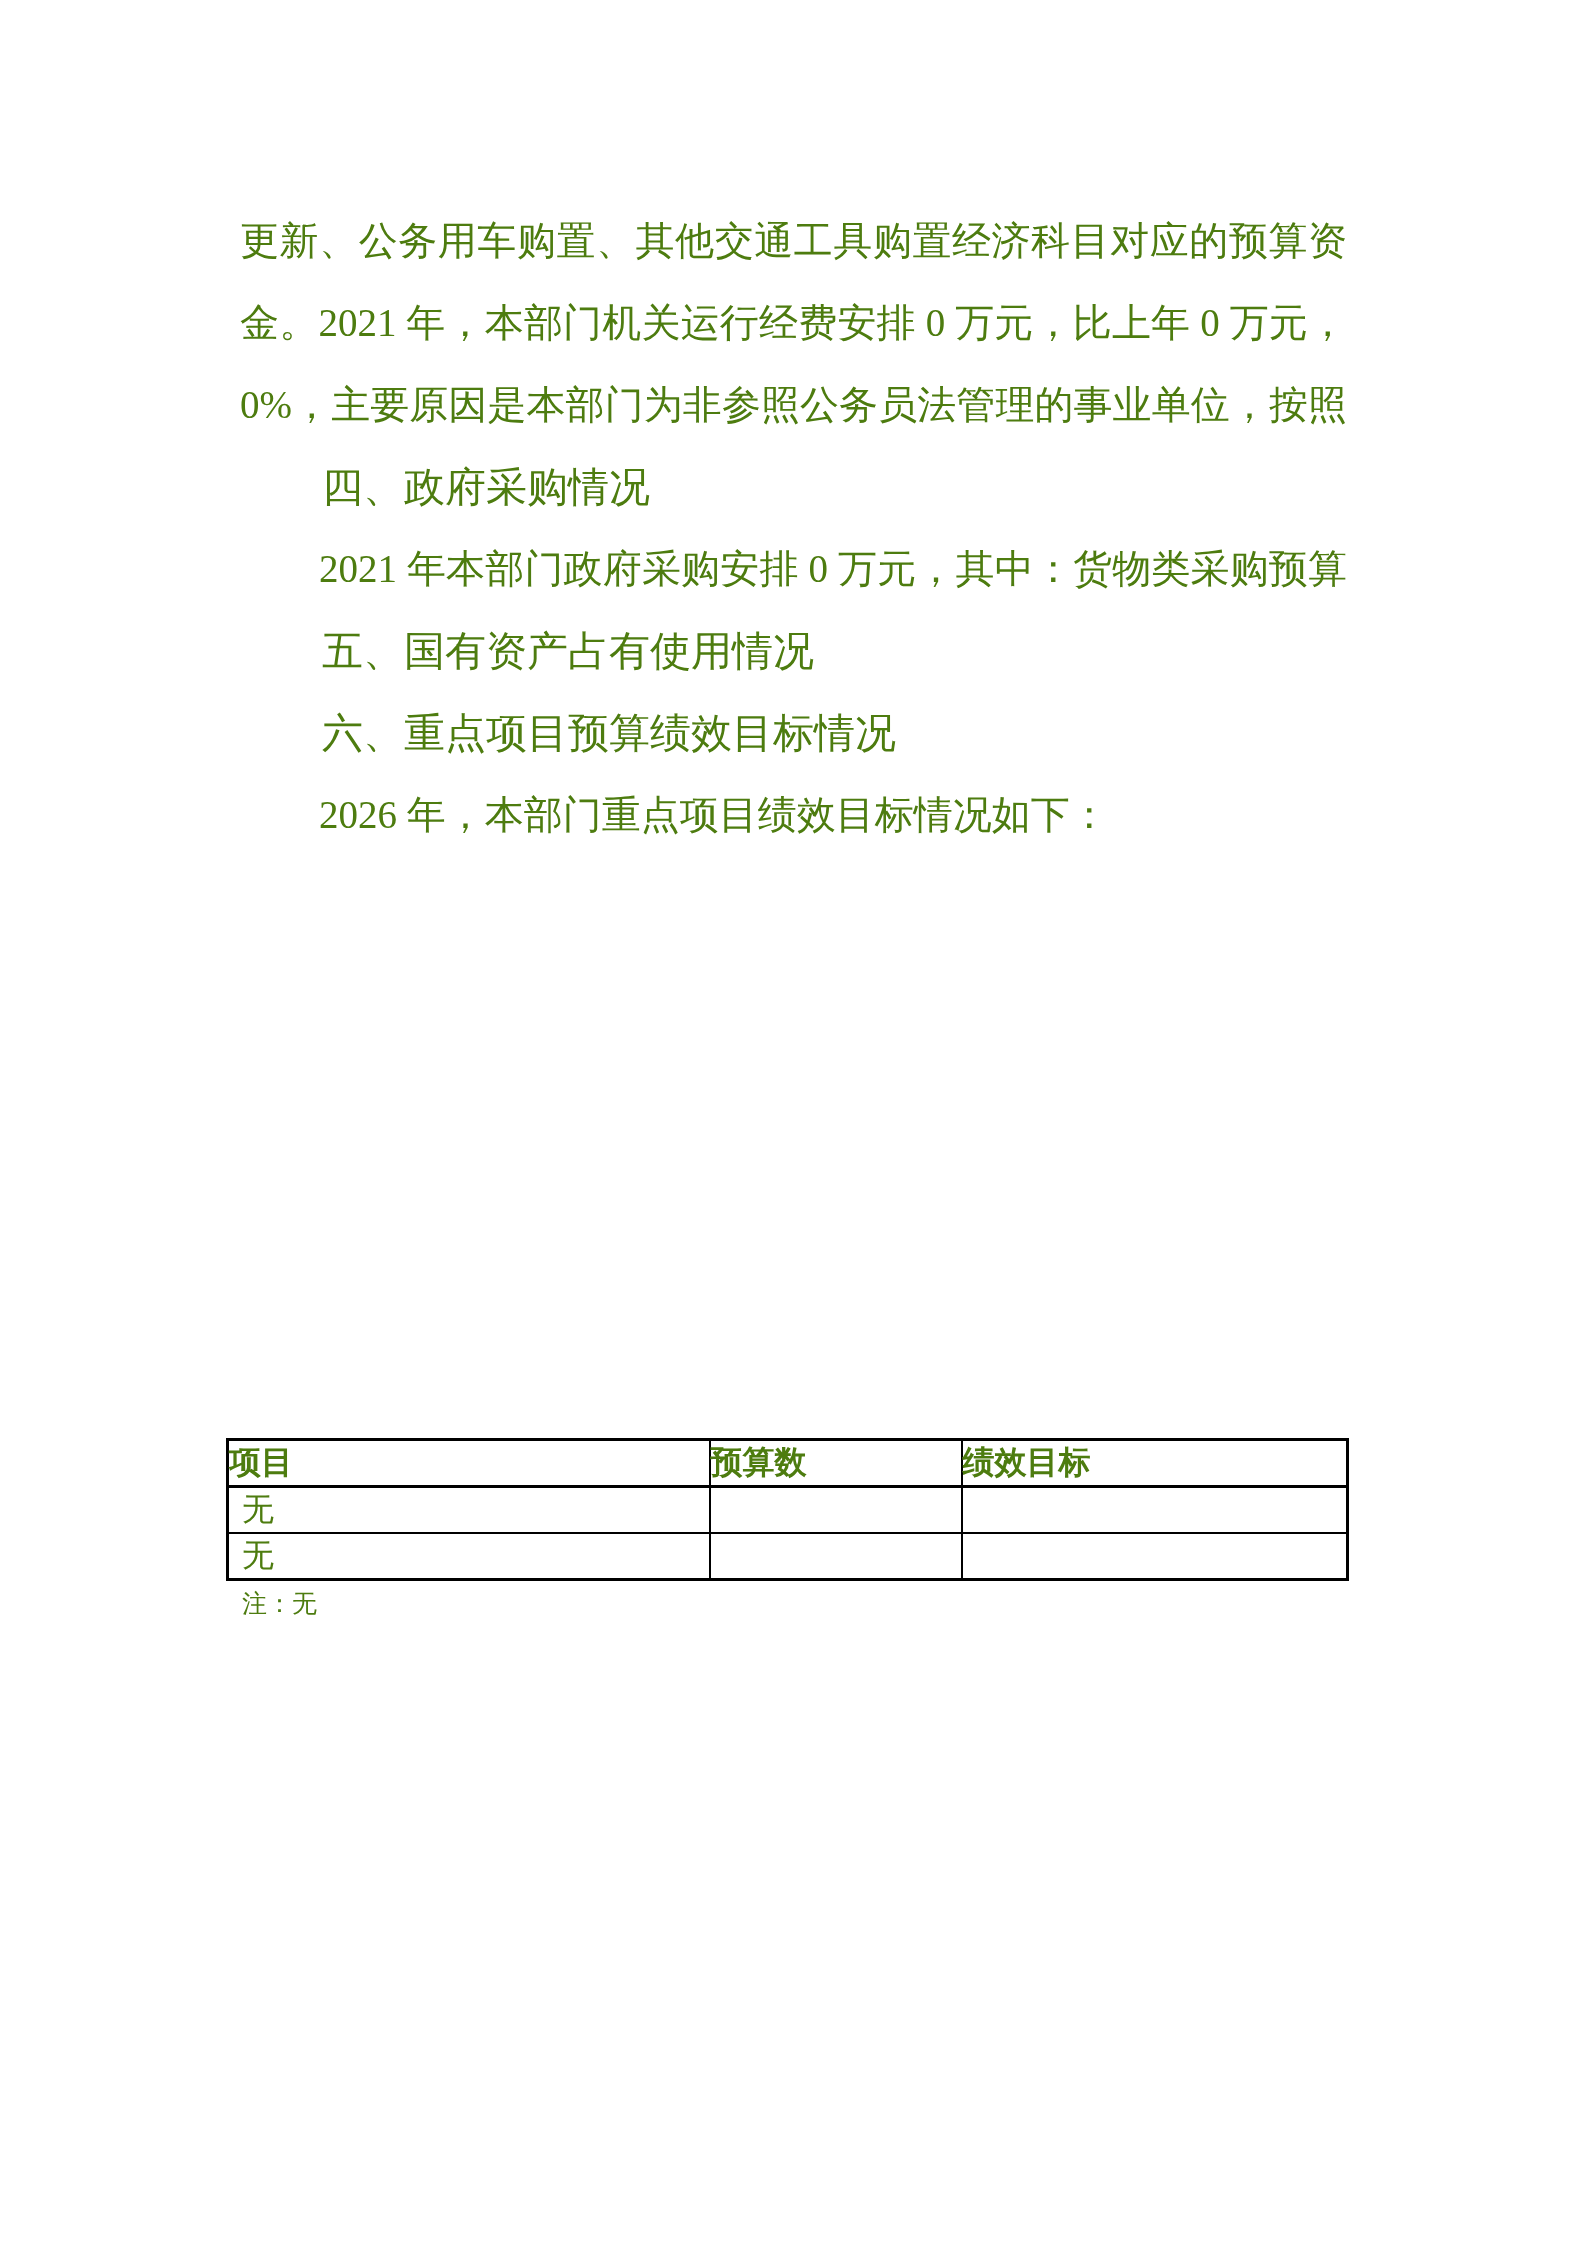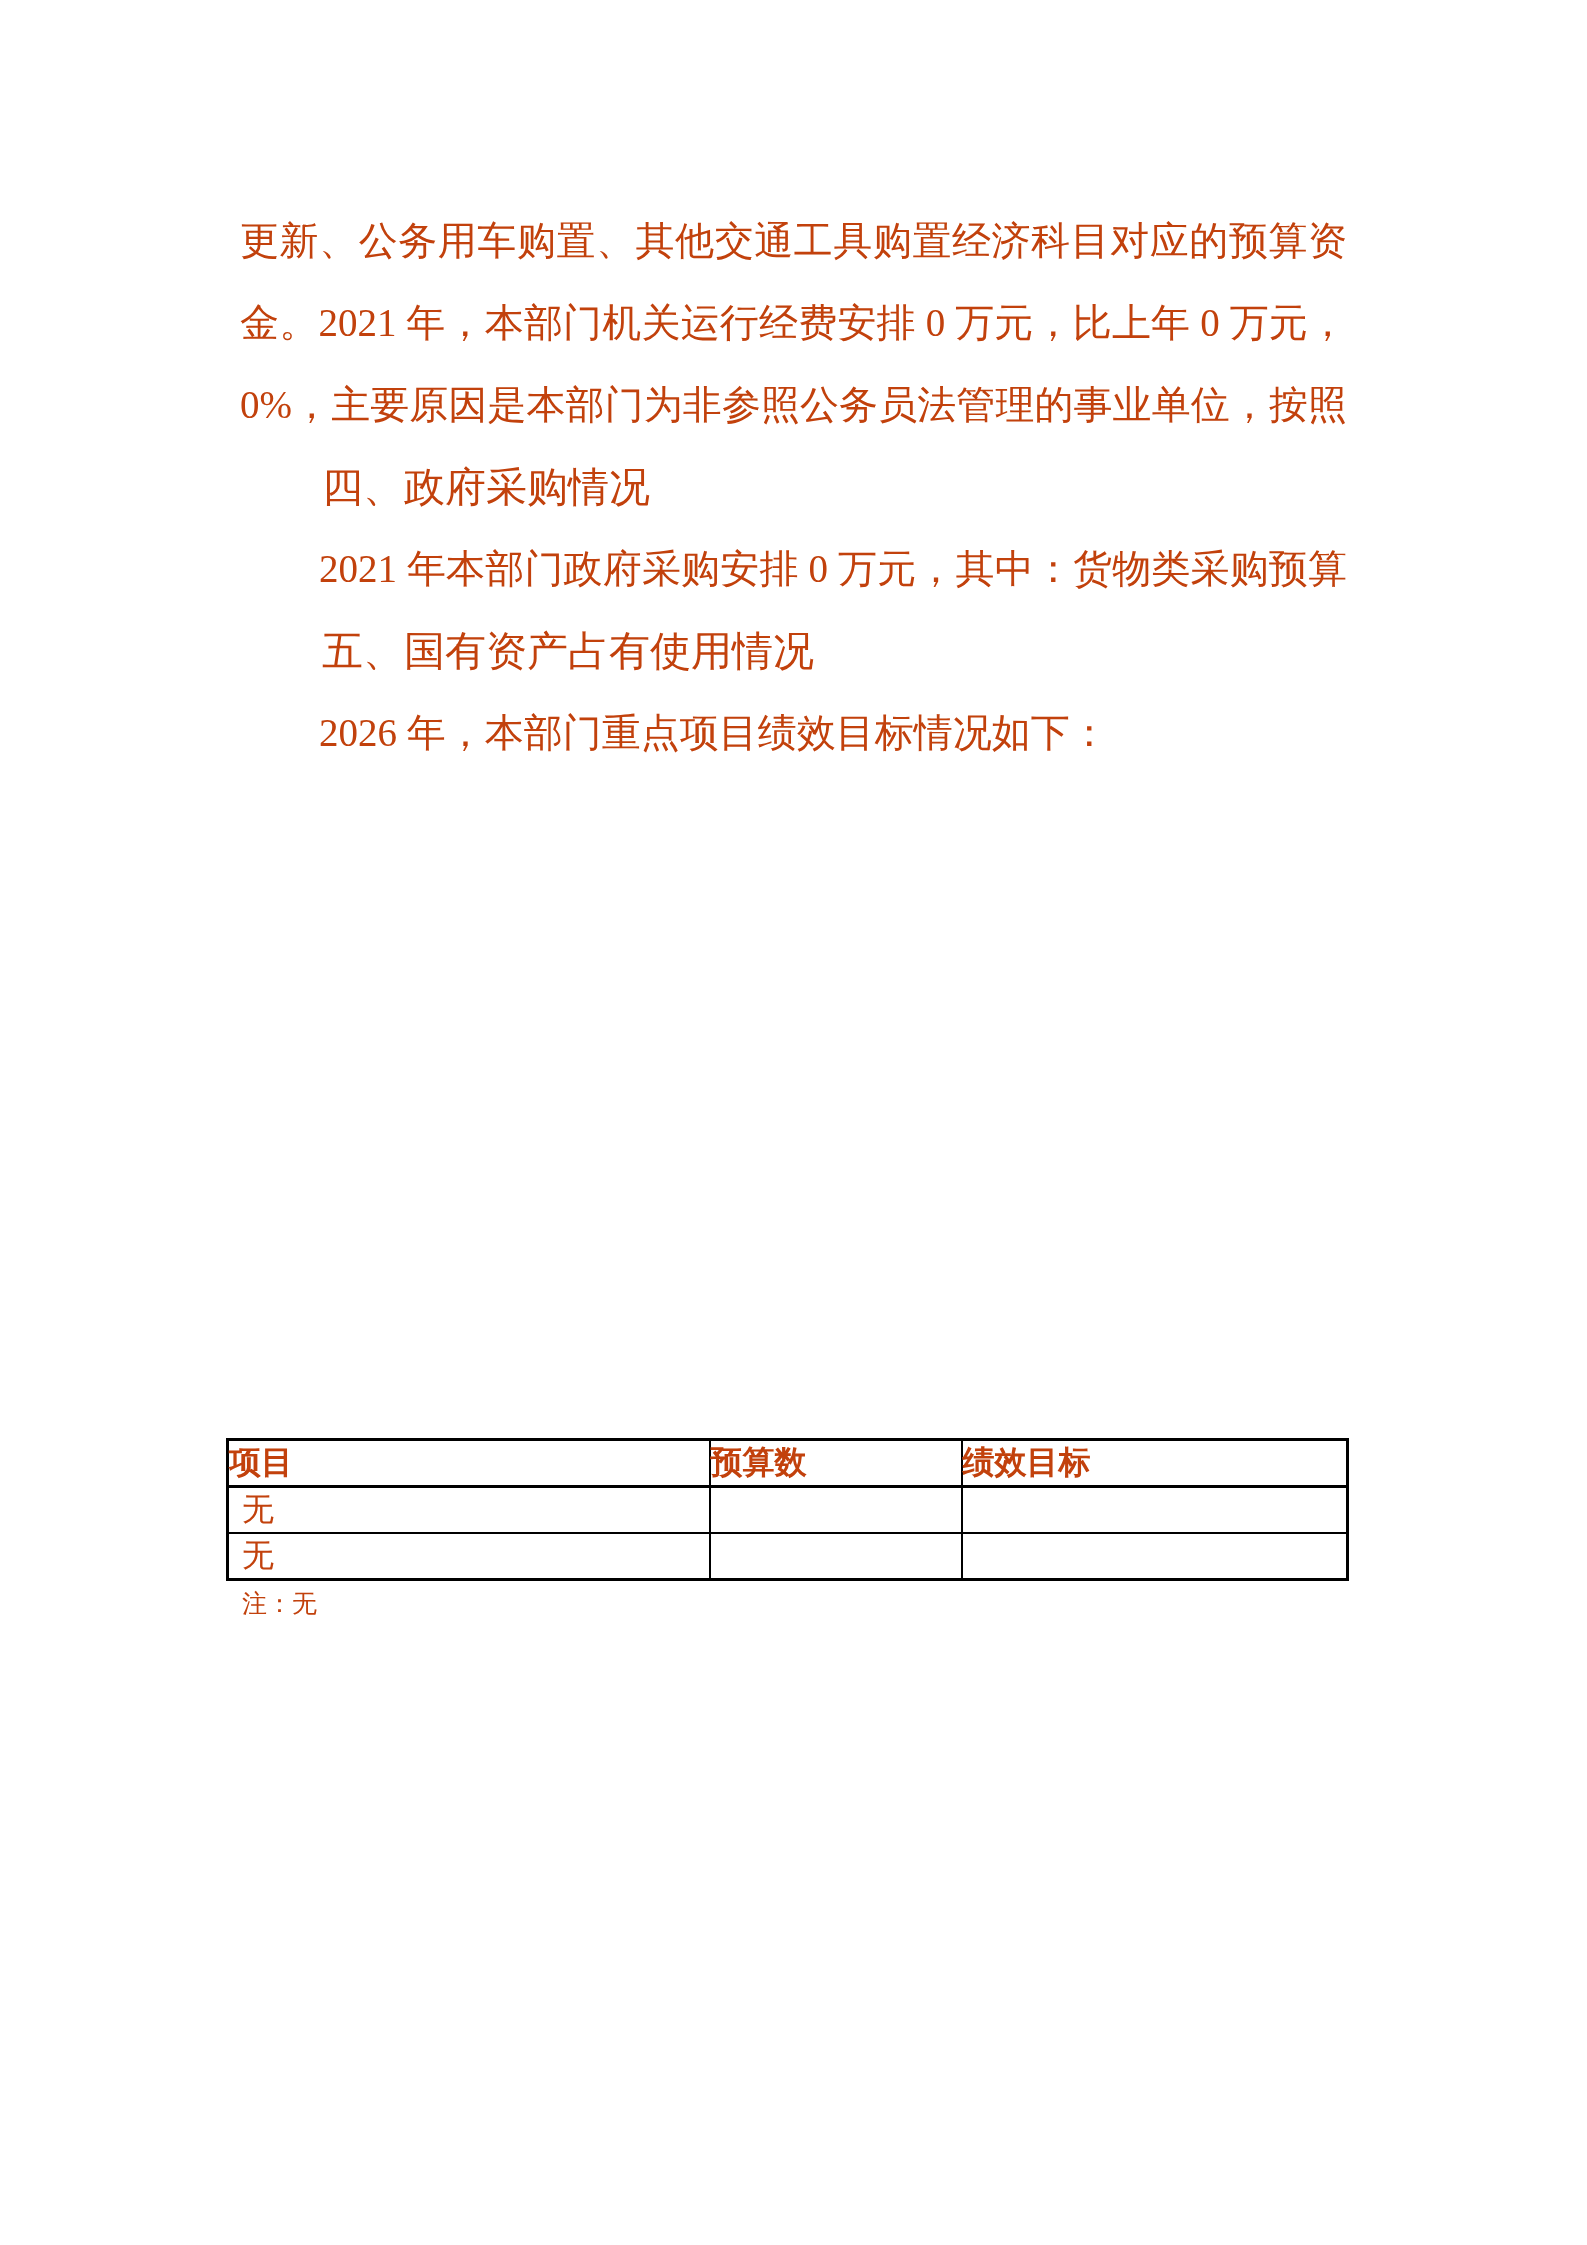--- a/index.html
+++ b/index.html
@@ -5,21 +5,21 @@
   html, body {
     margin: 0;
     padding: 0;
     background: #ffffff;
   }
   .page {
     position: relative;
     width: 1587px;
     height: 1616px;
     background: #ffffff;
-    color: #c2410c;
+    color: #4d7c0f;
     font-family: "Liberation Serif", "DejaVu Serif", serif;
     overflow: hidden;
   }
   .content {
     position: absolute;
     left: 240px;
     top: 200px;
     width: 1107px;
   }
   .line {
@@ -100,20 +100,21 @@
 
     <div class="heading">四、政府采购情况</div>
 
     <div>
       <div class="line indent">2021 年本部门政府采购安排 0 万元，其中：货物类采购预算</div>
     </div>
 
     <div class="heading">五、国有资产占有使用情况</div>
 
 
+    <div class="heading">六、重点项目预算绩效目标情况</div>
 
     <div>
       <div class="line last indent">2026 年，本部门重点项目绩效目标情况如下：</div>
     </div>
 
   </div>
 
   <table class="budget-table">
     <colgroup>
       <col style="width: 482px;">

